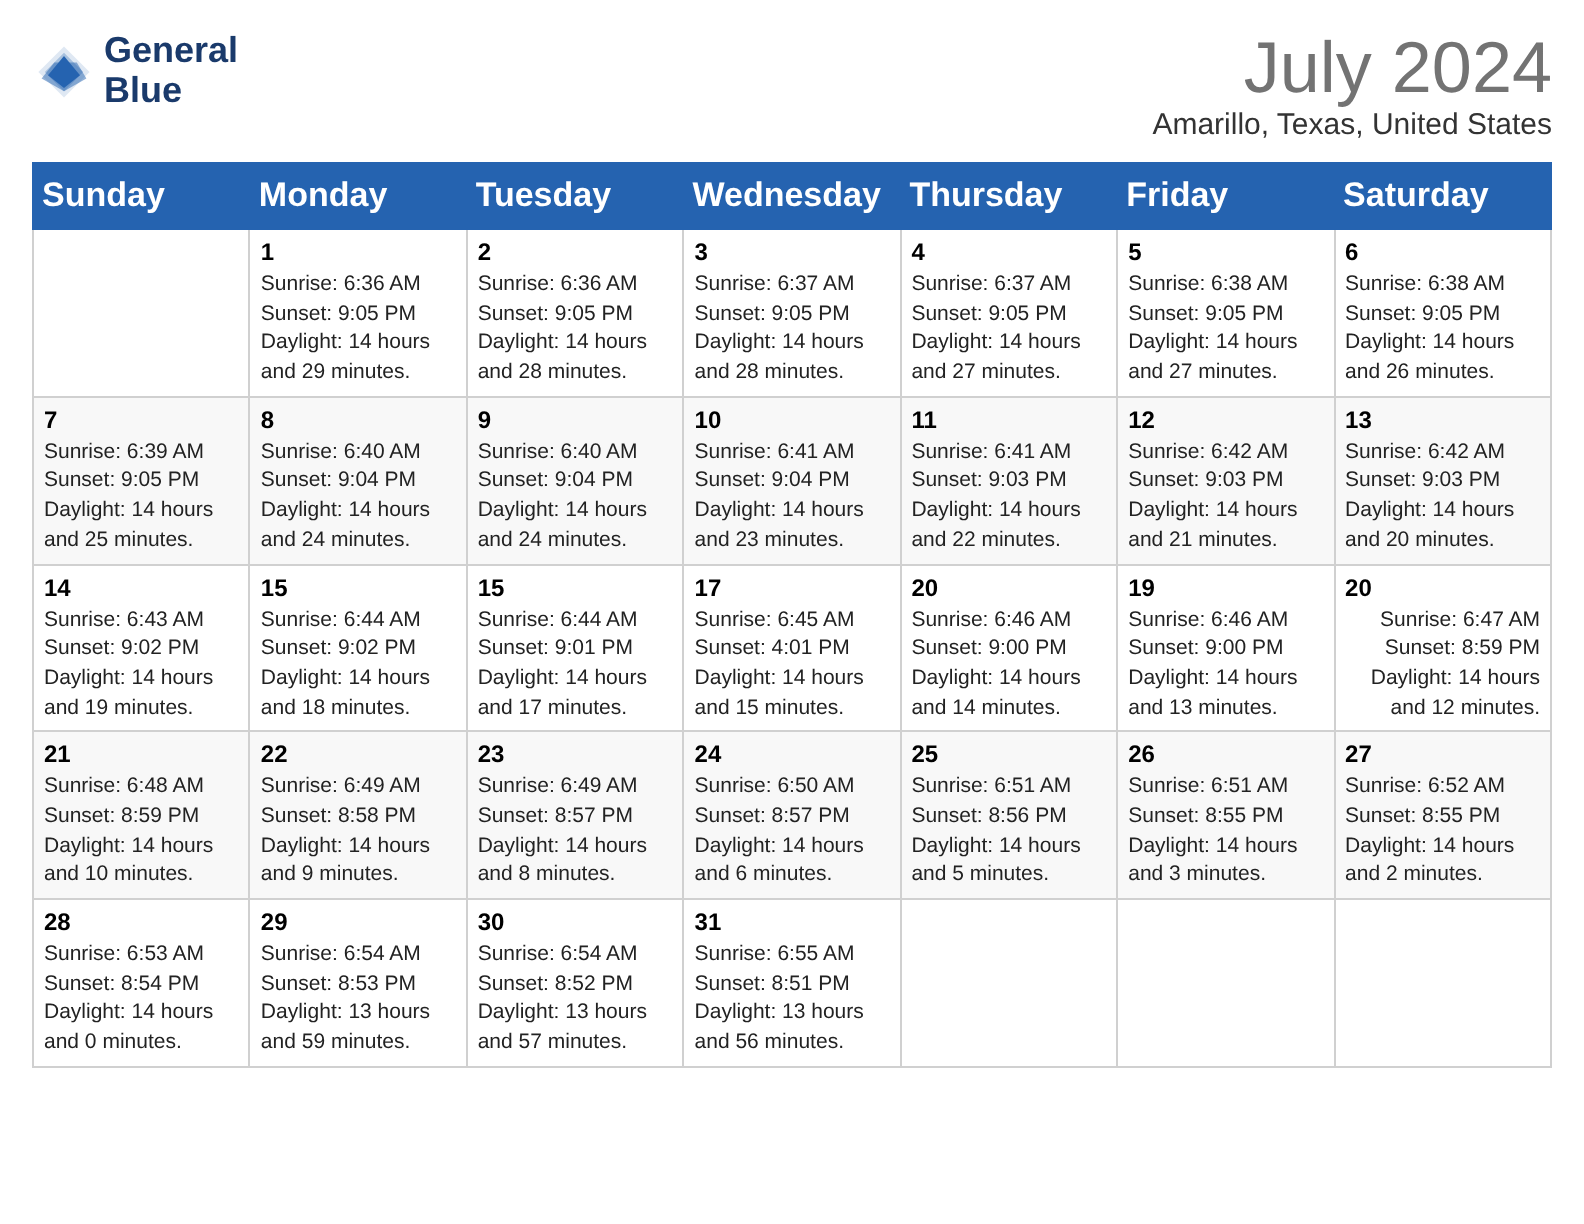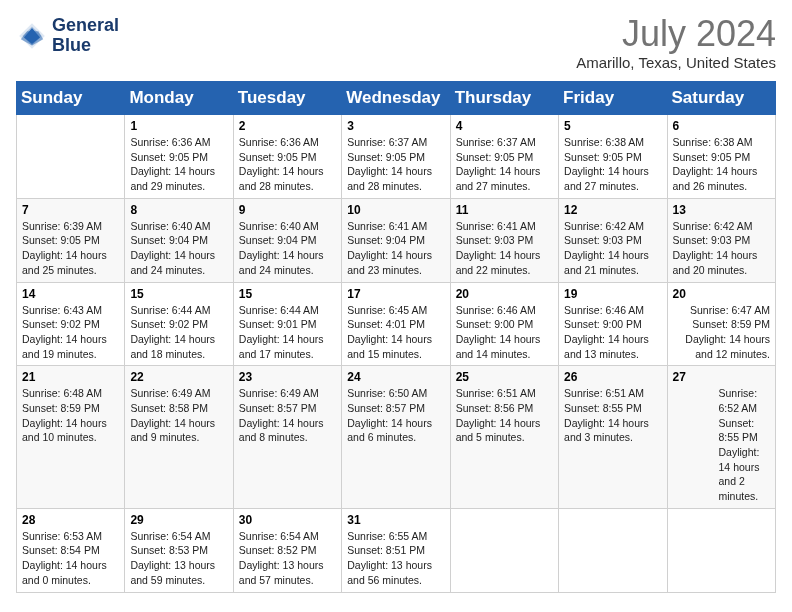--- a/index.html
+++ b/index.html
@@ -308,21 +308,21 @@
         </td>
         <td>
           <span class="day-number">26</span>
           <div class="cell-text" style="white-space: pre-line;">Sunrise: 6:51 AM
 Sunset: 8:55 PM
 Daylight: 14 hours
 and 3 minutes.</div>
         </td>
         <td>
           <span class="day-number">27</span>
-          <div class="cell-text" style="white-space: pre-line; margin-left: 46px;">Sunrise: 6:52 AM
+          <div class="cell-text" style="white-space: pre-line;">Sunrise: 6:52 AM
 Sunset: 8:55 PM
 Daylight: 14 hours
 and 2 minutes.</div>
         </td>
       </tr>
       <tr>
         <td>
           <span class="day-number">28</span>
           <div class="cell-text" style="white-space: pre-line;">Sunrise: 6:53 AM
 Sunset: 8:54 PM

